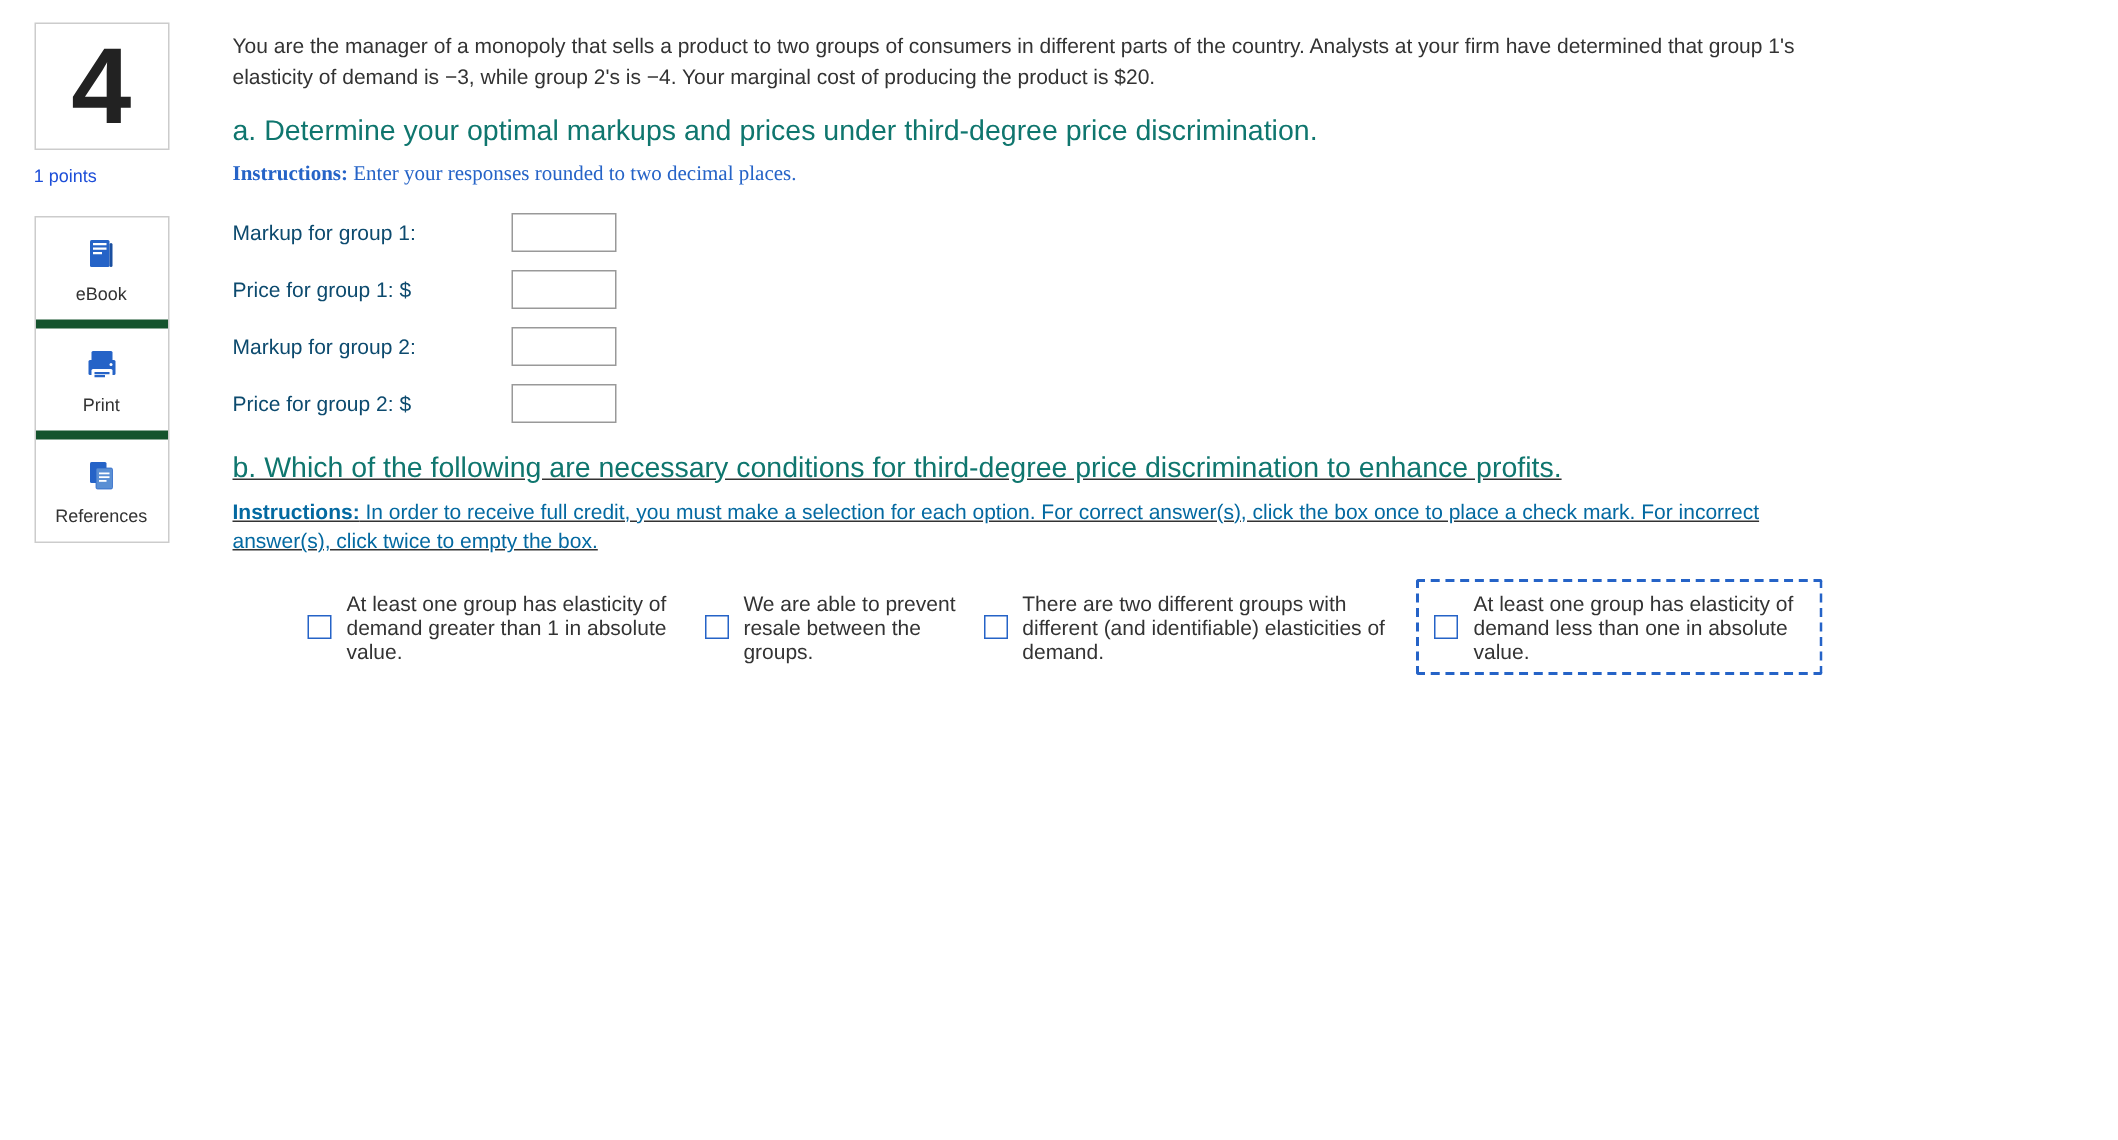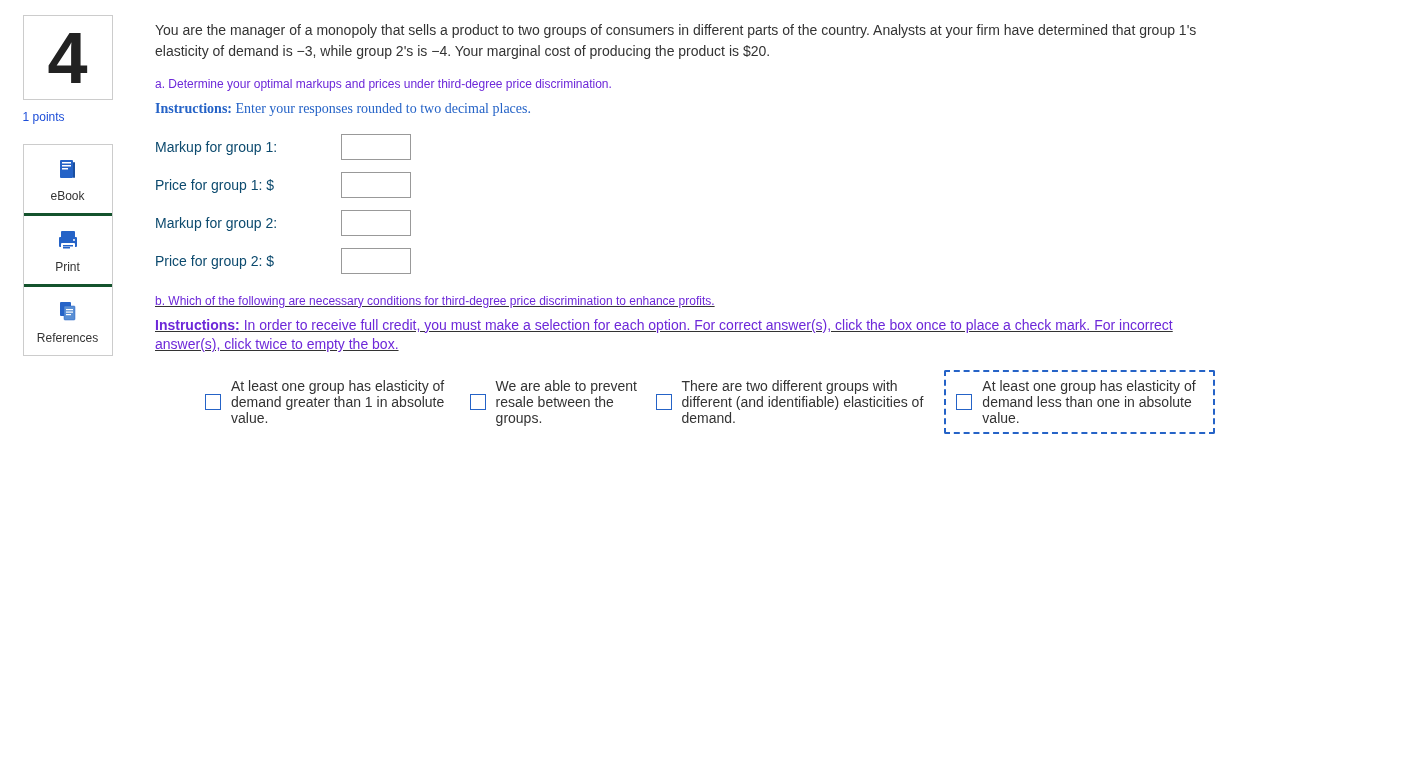--- a/index.html
+++ b/index.html
@@ -62,21 +62,21 @@
       align-items: center;
     }
 
     .tool-item {
       display: flex;
       flex-direction: column;
       align-items: center;
       padding: 10px 0;
       cursor: pointer;
       width: 100%;
-      border-bottom: 3px solid #14532d;
+      border-bottom: 6px solid #14532d;
     }
 
     .tool-item:last-child {
       border-bottom: none;
     }
 
     .tool-icon {
       width: 30px;
       height: 30px;
       display: flex;
@@ -116,22 +116,22 @@
     }
 
     .question-text {
       font-size: 14px;
       color: #333;
       line-height: 1.5;
       margin-bottom: 15px;
     }
 
     .sub-question {
-      font-size: 12px;
-      color: #6d28d9;
+      font-size: 19px;
+      color: #0f766e;
       margin-bottom: 8px;
     }
 
     .instructions {
       font-size: 14px;
       color: #2563c7;
       margin-bottom: 15px;
       line-height: 1.4;
       font-family: Liberation Serif, serif;
     }
@@ -162,21 +162,21 @@
       height: 26px;
     }
 
     .section-b {
       margin-top: 20px;
       text-decoration: underline;
     }
 
     .instructions-b {
       font-size: 14px;
-      color: #6d28d9;
+      color: #0369a1;
       line-height: 1.4;
       margin-top: 8px;
       margin-bottom: 15px;
     }
 
     .checkbox-options {
       margin-left: 50px;
       display: flex;
       flex-direction: row;
       gap: 16px;

